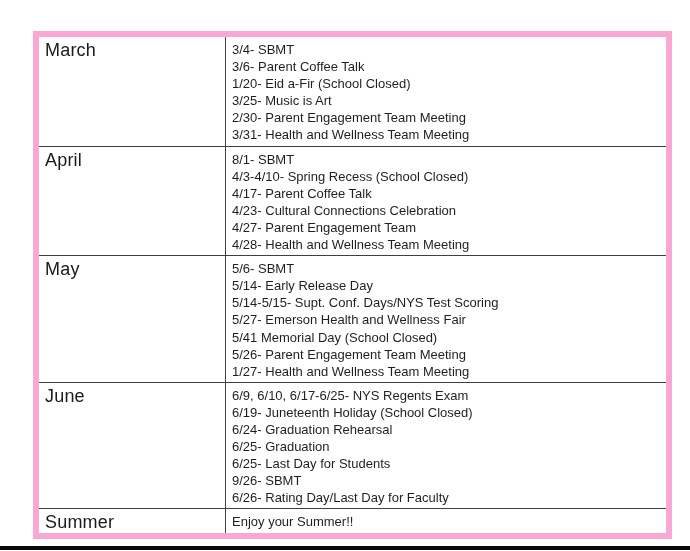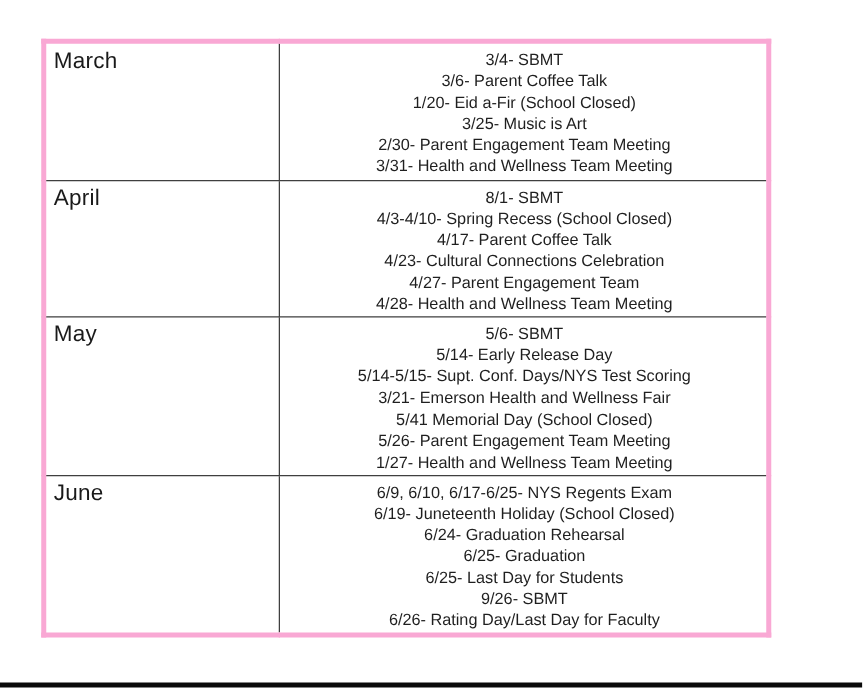--- a/index.html
+++ b/index.html
@@ -13,40 +13,39 @@
     height: 551px;
     background: #ffffff;
     overflow: hidden;
     font-family: "Liberation Sans", sans-serif;
     color: #1c1c1c;
   }
   table.calendar {
     position: absolute;
     left: 33px;
     top: 31px;
-    width: 584px;
+    width: 639px;
     border-collapse: collapse;
     table-layout: fixed;
-    border: 4px solid #f9a8d4;
+    border: 6px solid #f9a8d4;
   }
   table.calendar td {
     border: 1.5px solid #3f3f3f;
     vertical-align: top;
     background: #ffffff;
   }
   td.month-cell {
     width: 176px;
     font-size: 18px;
     letter-spacing: 0.2px;
     padding: 3px 4px 0 6px;
     color: #1a1a1a;
   }
   td.events-cell {
     padding: 4px 4px 2px 6px;
-    text-align: center;
   }
   .event-line {
     font-size: 13px;
     line-height: 17.1px;
     white-space: nowrap;
     color: #1f1f1f;
   }
   .bottom-rule {
     position: absolute;
     left: 0;
@@ -83,34 +82,40 @@
             <div class="event-line">4/27- Parent Engagement Team</div>
             <div class="event-line">4/28- Health and Wellness Team Meeting</div>
           </td>
         </tr>
         <tr>
           <td class="month-cell">May</td>
           <td class="events-cell">
             <div class="event-line">5/6- SBMT</div>
             <div class="event-line">5/14- Early Release Day</div>
             <div class="event-line">5/14-5/15- Supt. Conf. Days/NYS Test Scoring</div>
-            <div class="event-line">3/21- Emerson Health and Wellness Fair</div>
+            <div class="event-line">5/27- Emerson Health and Wellness Fair</div>
             <div class="event-line">5/41 Memorial Day (School Closed)</div>
             <div class="event-line">5/26- Parent Engagement Team Meeting</div>
             <div class="event-line">1/27- Health and Wellness Team Meeting</div>
           </td>
         </tr>
         <tr>
           <td class="month-cell">June</td>
           <td class="events-cell">
             <div class="event-line">6/9, 6/10, 6/17-6/25- NYS Regents Exam</div>
             <div class="event-line">6/19- Juneteenth Holiday (School Closed)</div>
             <div class="event-line">6/24- Graduation Rehearsal</div>
             <div class="event-line">6/25- Graduation</div>
             <div class="event-line">6/25- Last Day for Students</div>
             <div class="event-line">9/26- SBMT</div>
             <div class="event-line">6/26- Rating Day/Last Day for Faculty</div>
           </td>
         </tr>
+        <tr>
+          <td class="month-cell">Summer</td>
+          <td class="events-cell">
+            <div class="event-line">Enjoy your Summer!!</div>
+          </td>
+        </tr>
       </tbody>
   </table>
   <div class="bottom-rule"></div>
 </div>
 
 </body></html>

